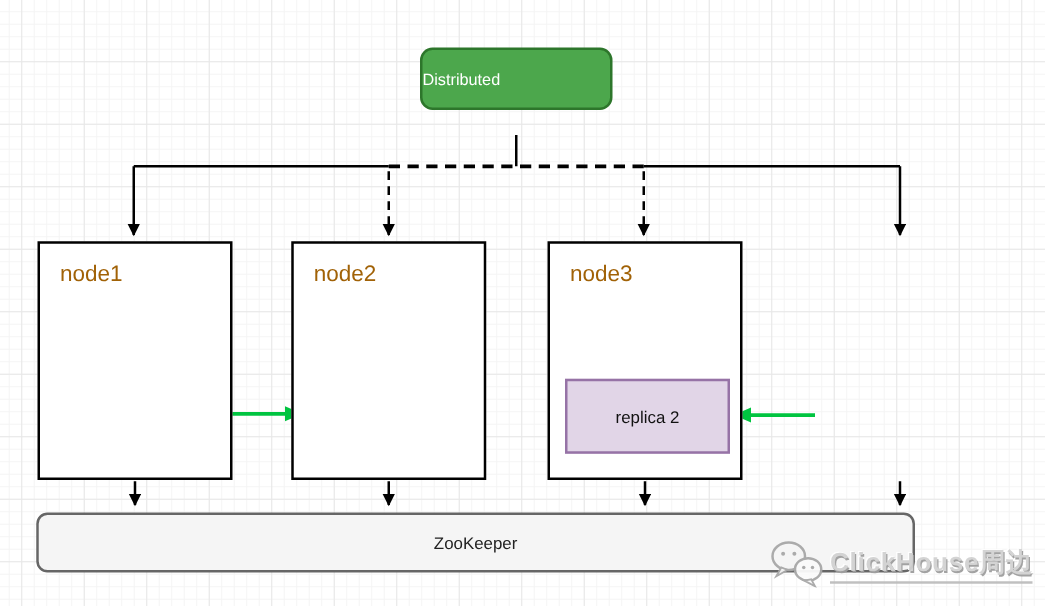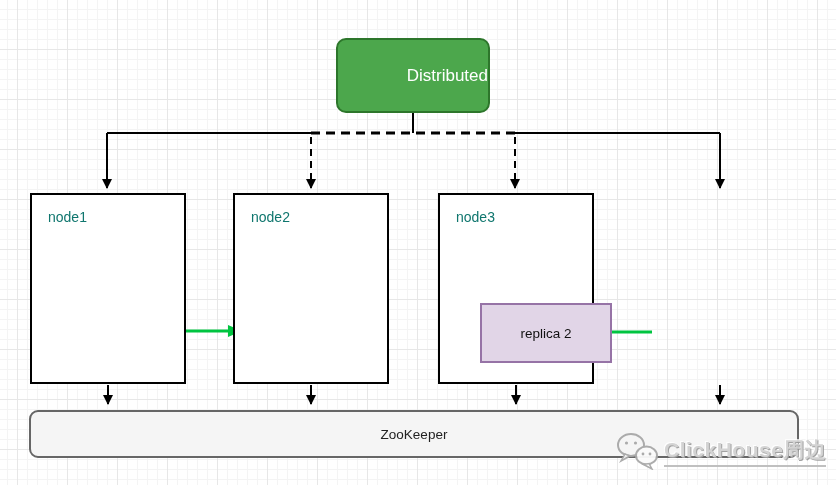--- a/index.html
+++ b/index.html
@@ -15,45 +15,45 @@
       linear-gradient(#e7e7e7 1px, transparent 1px),
       linear-gradient(90deg, #e7e7e7 1px, transparent 1px),
       linear-gradient(#f4f4f4 1px, transparent 1px),
       linear-gradient(90deg, #f4f4f4 1px, transparent 1px);
     background-size: 50px 50px, 50px 50px, 10px 10px, 10px 10px;
     background-position: 0 -1px, 17px 0, 0 -1px, 7px 0;
   }
   .connector-layer { position: absolute; left: 0; top: 0; width: 836px; height: 485px; }
 
   .distributed-box {
-    position: absolute; left: 336px; top: 38px; width: 154px; height: 75px;
+    position: absolute; left: 336px; top: 38px; width: 154px; height: 50px;
     background: #4CA74C; border: 2px solid #2D762B; border-radius: 10px;
     box-sizing: border-box;
-    display: flex; align-items: center; justify-content: flex-end;
-    color: #ffffff; font-size: 17px;
+    display: flex; align-items: center; justify-content: flex-start;
+    color: #ffffff; font-size: 13px;
   }
   .node-box {
     position: absolute; top: 193px; width: 156px; height: 191px;
     background: #ffffff; border: 2px solid #000000; box-sizing: border-box;
   }
   .node-label {
     position: absolute; left: 16px; top: 14px;
-    font-size: 14px; color: #0f766e;
+    font-size: 18px; color: #a16207;
   }
   .inner-box {
     position: absolute; left: 12px; top: 108px; width: 132px; height: 60px;
     box-sizing: border-box;
     display: flex; align-items: center; justify-content: center;
     font-size: 13.5px; color: #111111;
   }
   .inner-orange { background: #FFE6CC; border: 2px solid #D79B00; }
-  .inner-purple { background: #E1D5E7; border: 2px solid #9673A6; margin-left: 28px; }
+  .inner-purple { background: #E1D5E7; border: 2px solid #9673A6; }
 
   .zookeeper-bar {
-    position: absolute; left: 29px; top: 410px; width: 770px; height: 48px;
+    position: absolute; left: 29px; top: 410px; width: 703px; height: 48px;
     background: #F5F5F5; border: 2px solid #666666; border-radius: 9px;
     box-sizing: border-box;
     display: flex; align-items: center; justify-content: center;
     font-size: 13.5px; color: #222222;
   }
 
   .watermark {
     position: absolute; left: 616px; top: 430px; width: 212px; height: 42px;
     display: flex; align-items: center; opacity: 0.95;
   }

